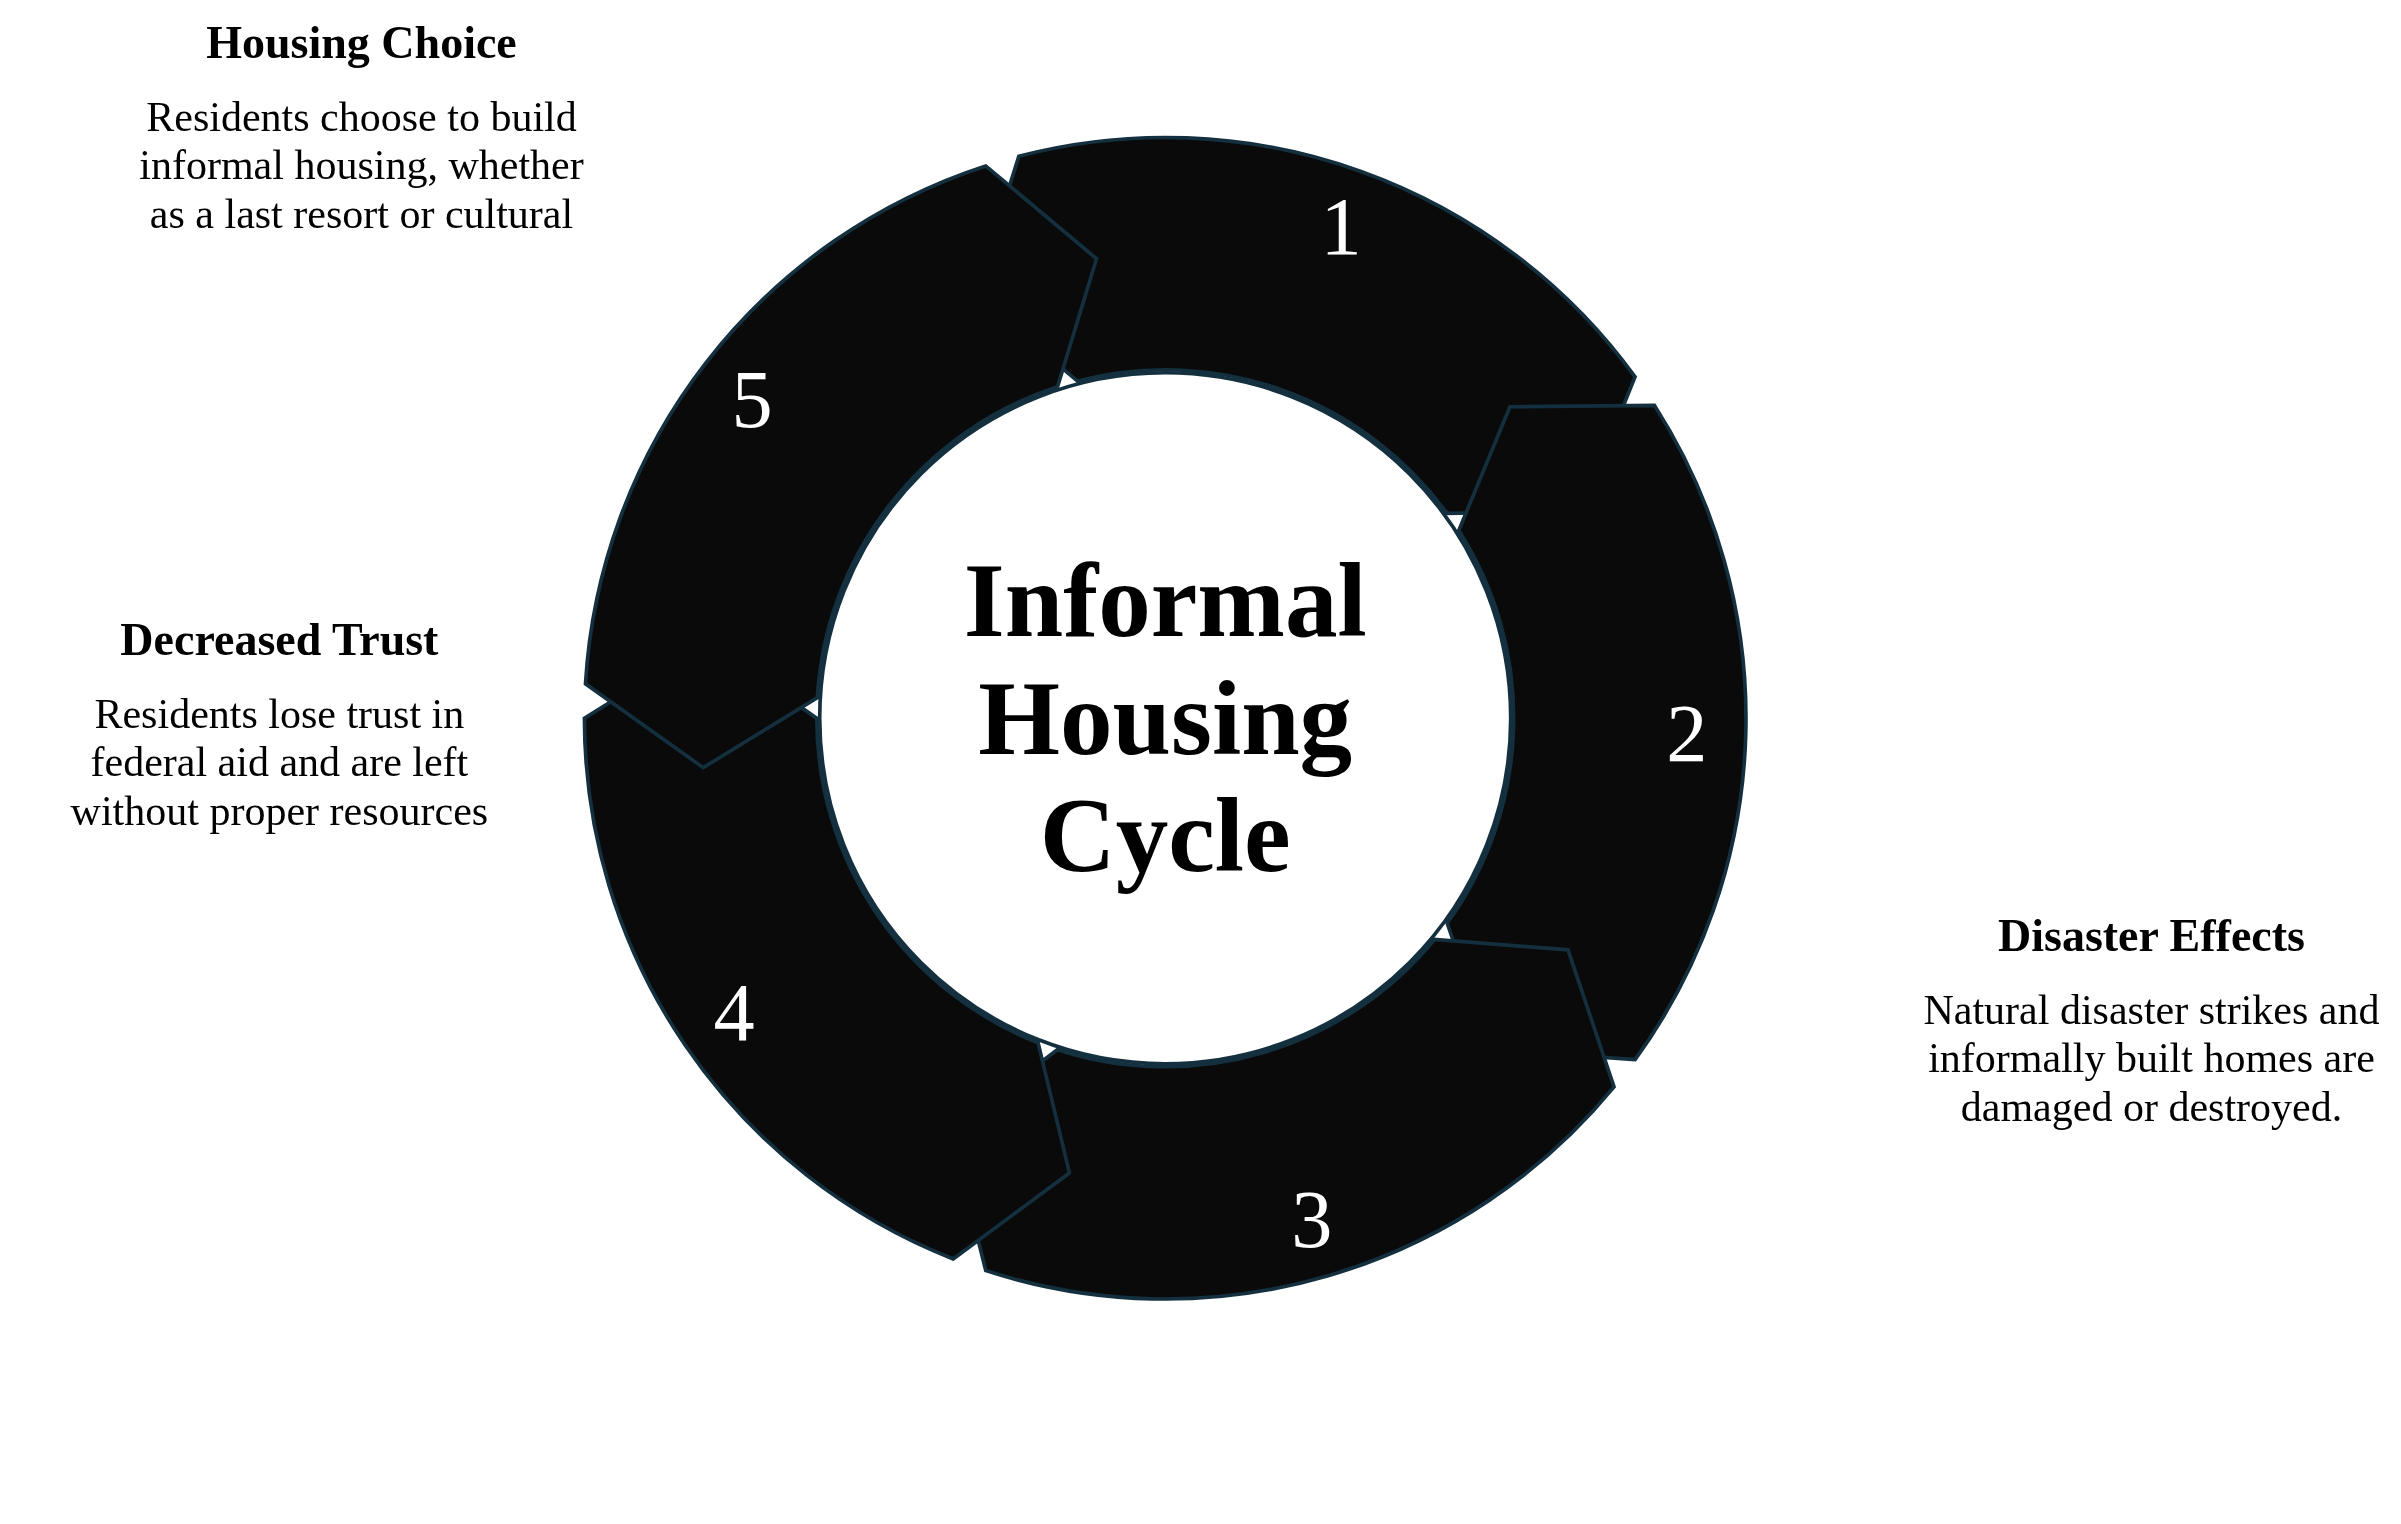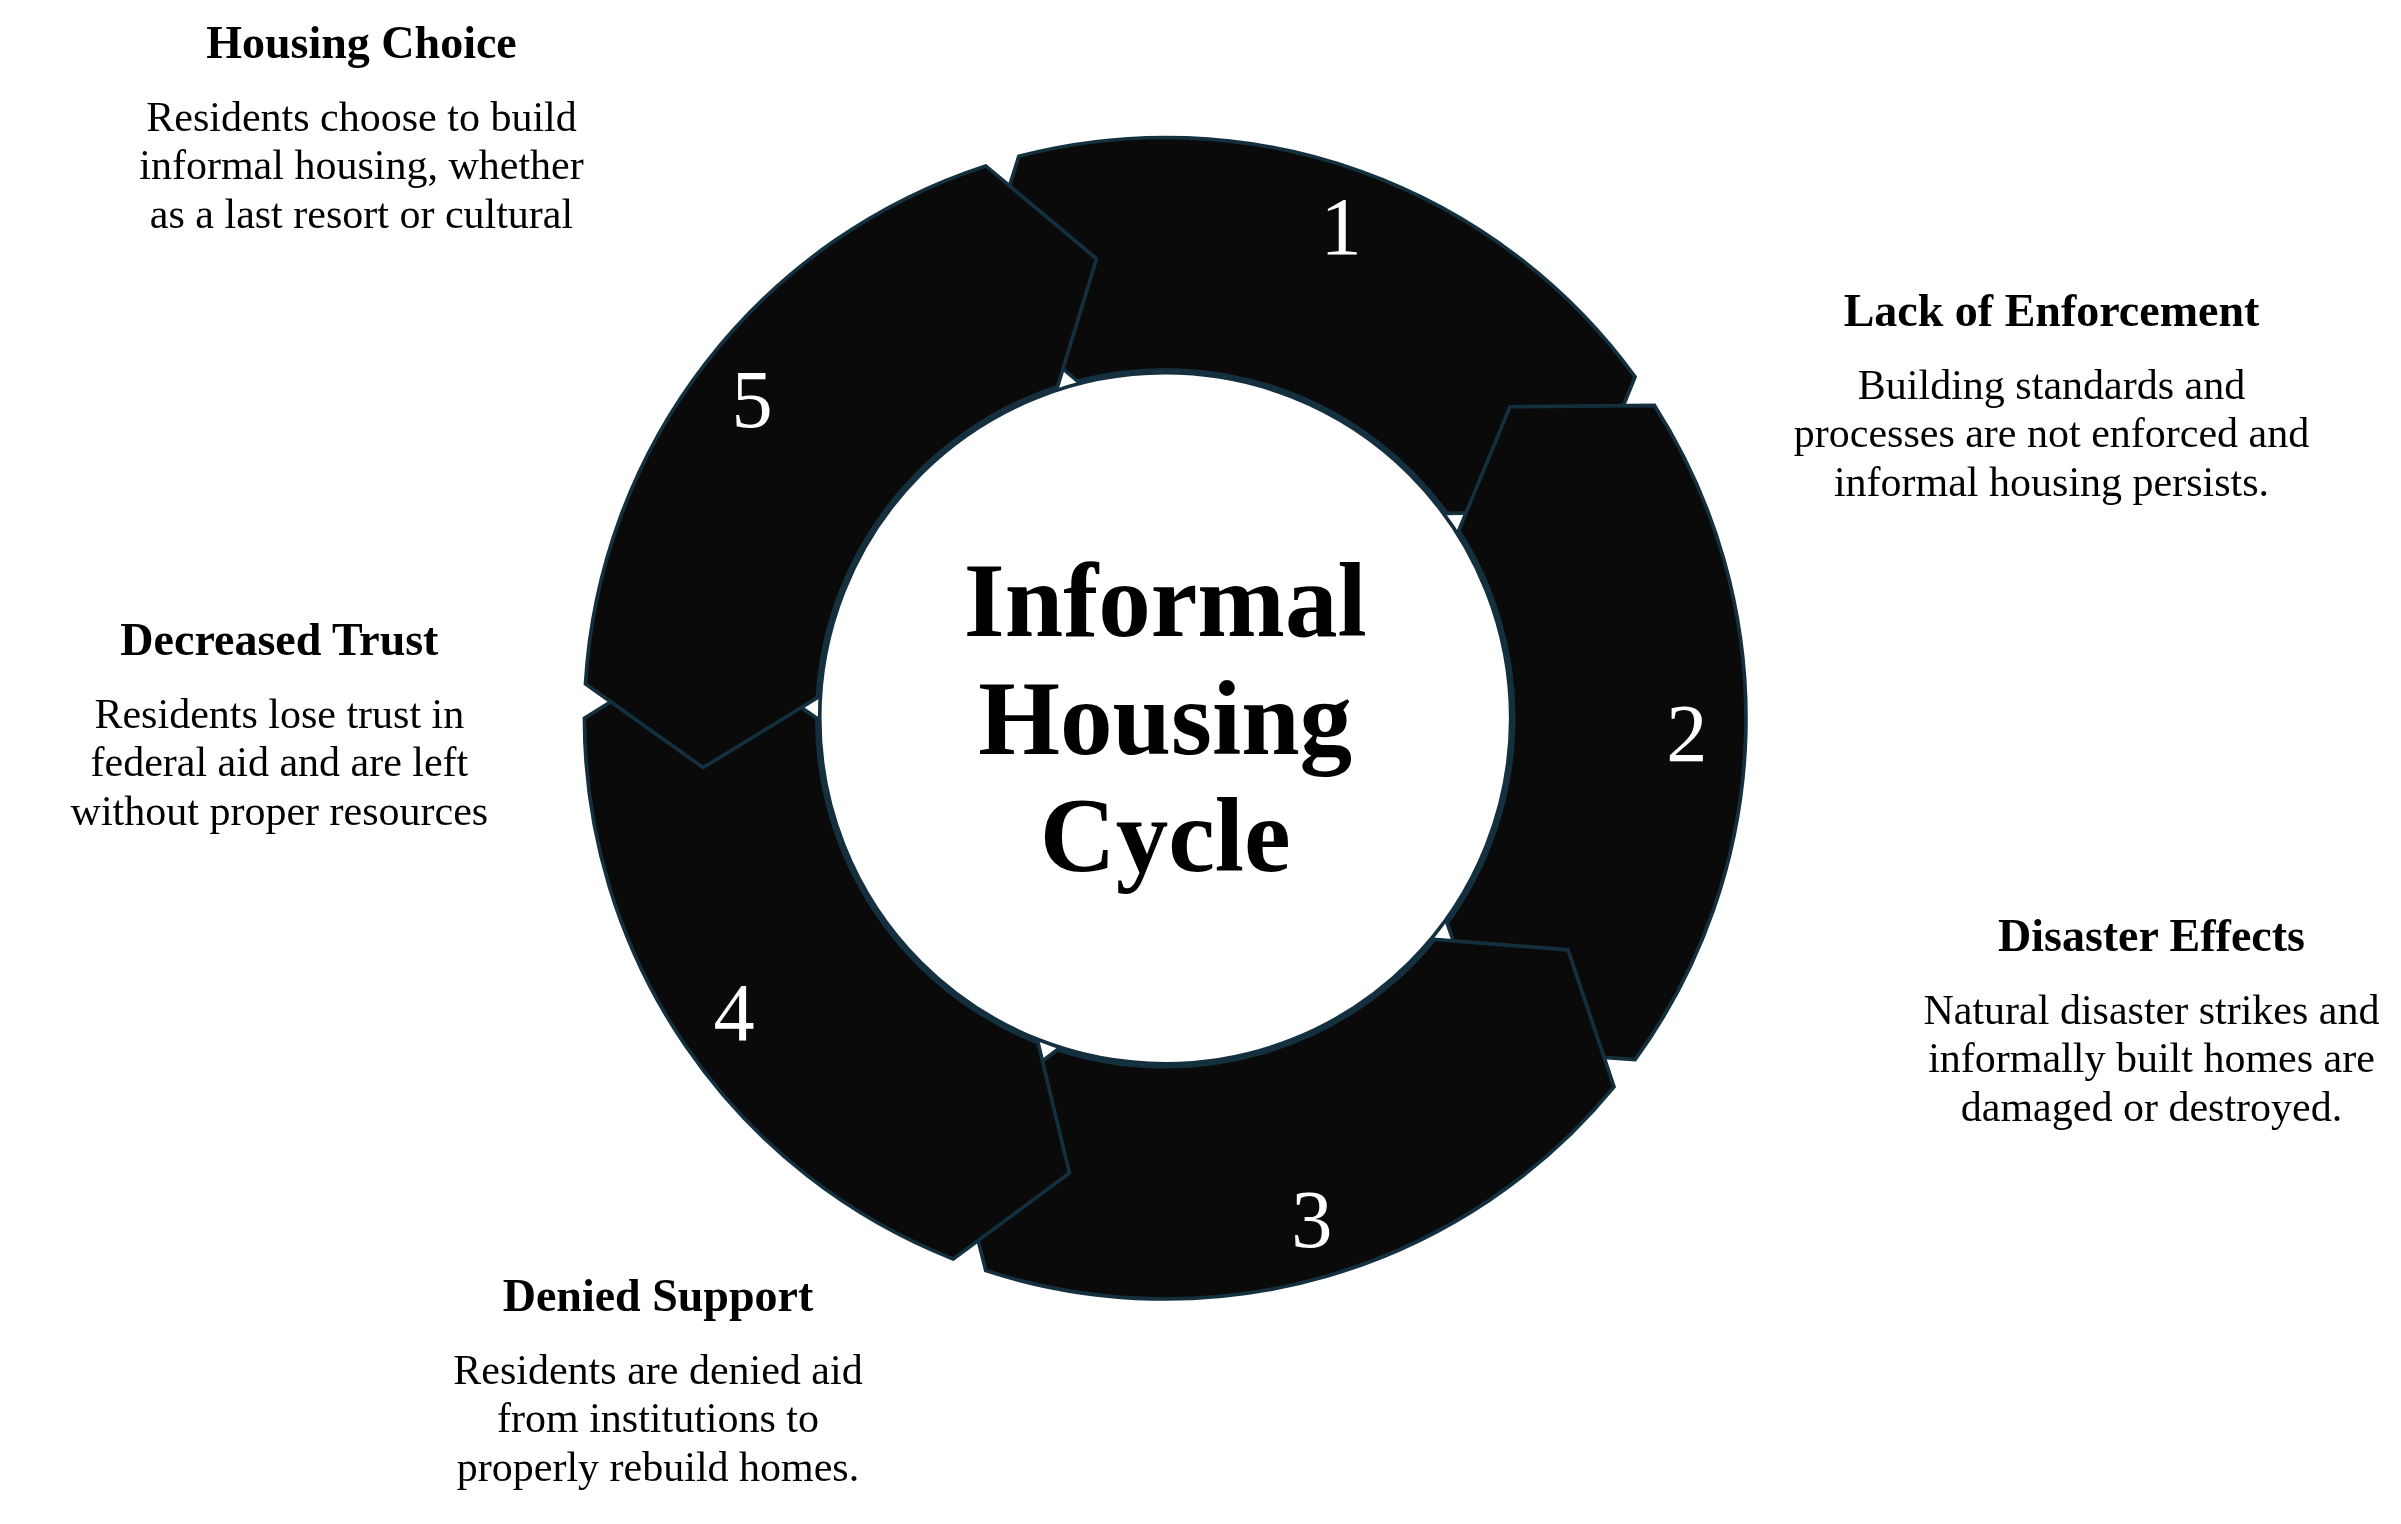--- a/index.html
+++ b/index.html
@@ -97,40 +97,28 @@
     <text class="hub-text" x="1585" y="1185">Cycle</text>
   </svg>
 
   <div class="callout ta-center" id="callout-1">
     <p class="callout-title">Housing Choice</p>
     <p class="callout-body">Residents choose to build
 informal housing, whether
 as a last resort or cultural</p>
   </div>
 
-  <div class="callout ta-center" id="callout-2">
-    <p class="callout-title">Lack of Enforcement</p>
-    <p class="callout-body">Building standards and
-processes are not enforced and
-informal housing persists.</p>
-  </div>
 
   <div class="callout ta-center" id="callout-3">
     <p class="callout-title">Disaster Effects</p>
     <p class="callout-body">Natural disaster strikes and
 informally built homes are
 damaged or destroyed.</p>
   </div>
 
-  <div class="callout ta-center" id="callout-4">
-    <p class="callout-title">Denied Support</p>
-    <p class="callout-body">Residents are denied aid
-from institutions to
-properly rebuild homes.</p>
-  </div>
 
   <div class="callout ta-center" id="callout-5">
     <p class="callout-title">Decreased Trust</p>
     <p class="callout-body">Residents lose trust in
 federal aid and are left
 without proper resources</p>
   </div>
 
 </div>
 

